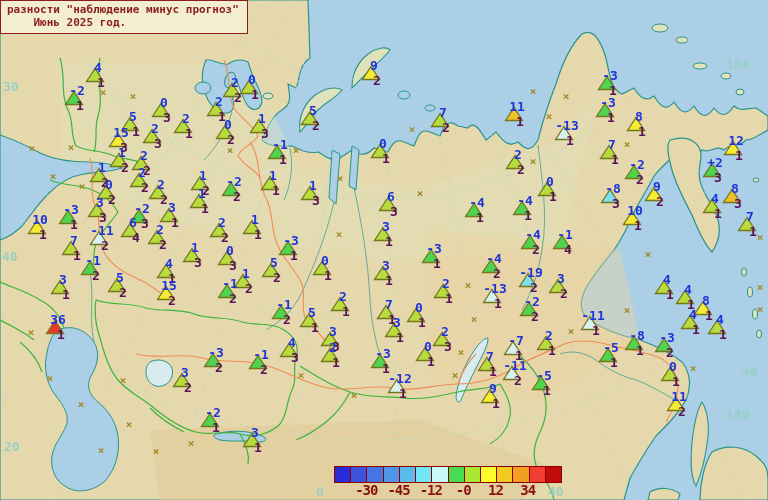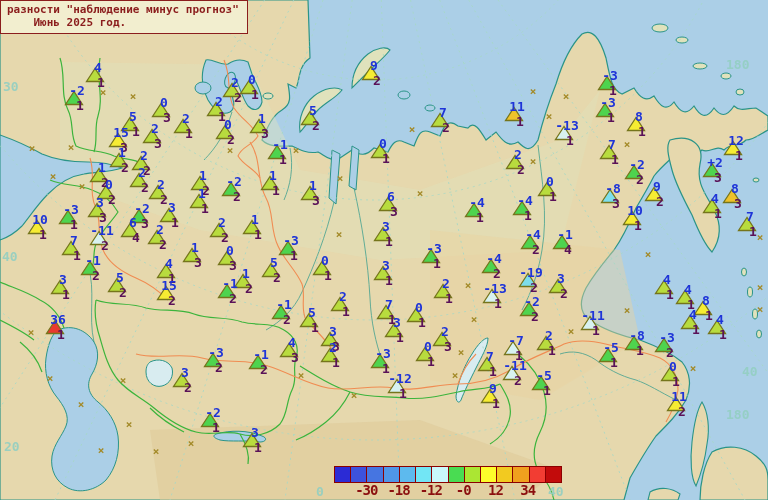--- a/index.html
+++ b/index.html
@@ -810,21 +810,21 @@
         <div class="swatch" style="background: rgb(73, 220, 82);"></div>
         <div class="swatch" style="background: rgb(171, 230, 51);"></div>
         <div class="swatch" style="background: rgb(253, 253, 43);"></div>
         <div class="swatch" style="background: rgb(242, 202, 32);"></div>
         <div class="swatch" style="background: rgb(240, 160, 30);"></div>
         <div class="swatch" style="background: rgb(242, 61, 51);"></div>
         <div class="swatch" style="background: rgb(194, 11, 11);"></div>
       </div>
     <div id="scale-labels" style="position:relative;width:226px;height:16px;">
         <div class="scale-label" style="left: 32.2857px; top: 0px;">-30</div>
-        <div class="scale-label" style="left: 64.5714px; top: 0px;">-18</div>
+        <div class="scale-label" style="left: 64.5714px; top: 0px;">-45</div>
         <div class="scale-label" style="left: 96.8571px; top: 0px;">-12</div>
         <div class="scale-label" style="left: 129.143px; top: 0px;">-0</div>
         <div class="scale-label" style="left: 161.429px; top: 0px;">12</div>
         <div class="scale-label" style="left: 193.714px; top: 0px;">34</div>
       </div>
   </div>
 
 </div>
 
 </body></html>

